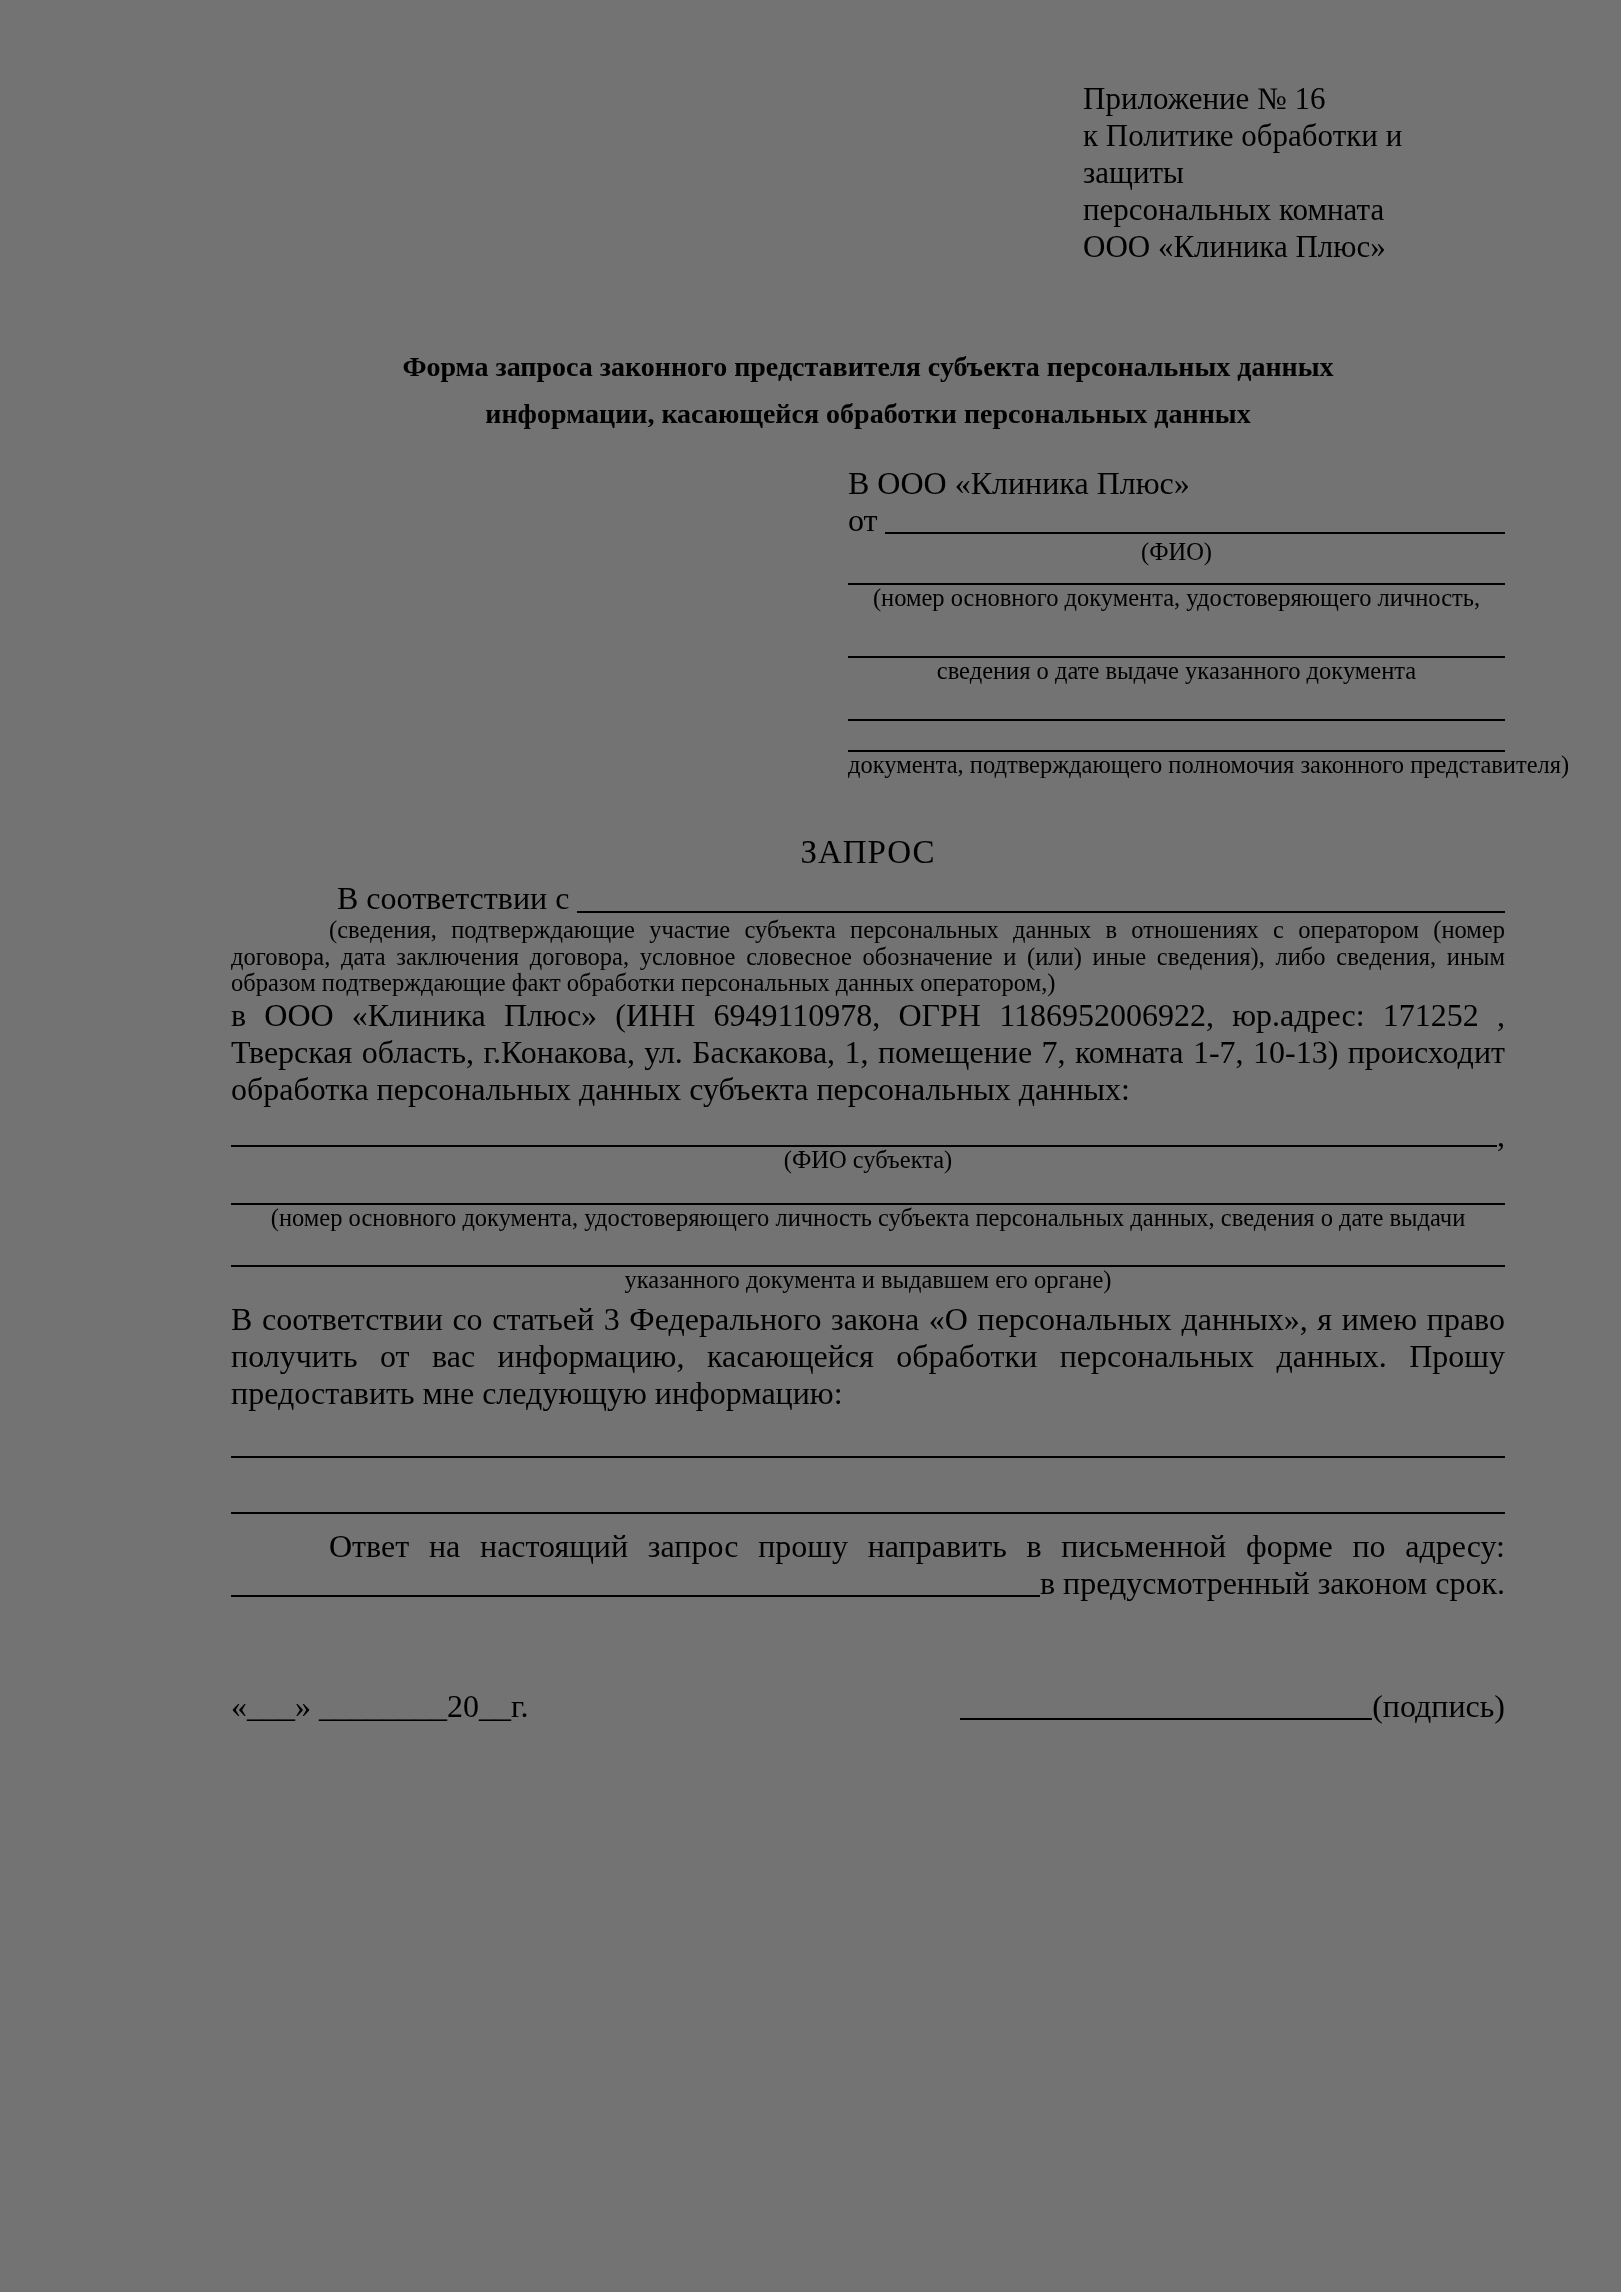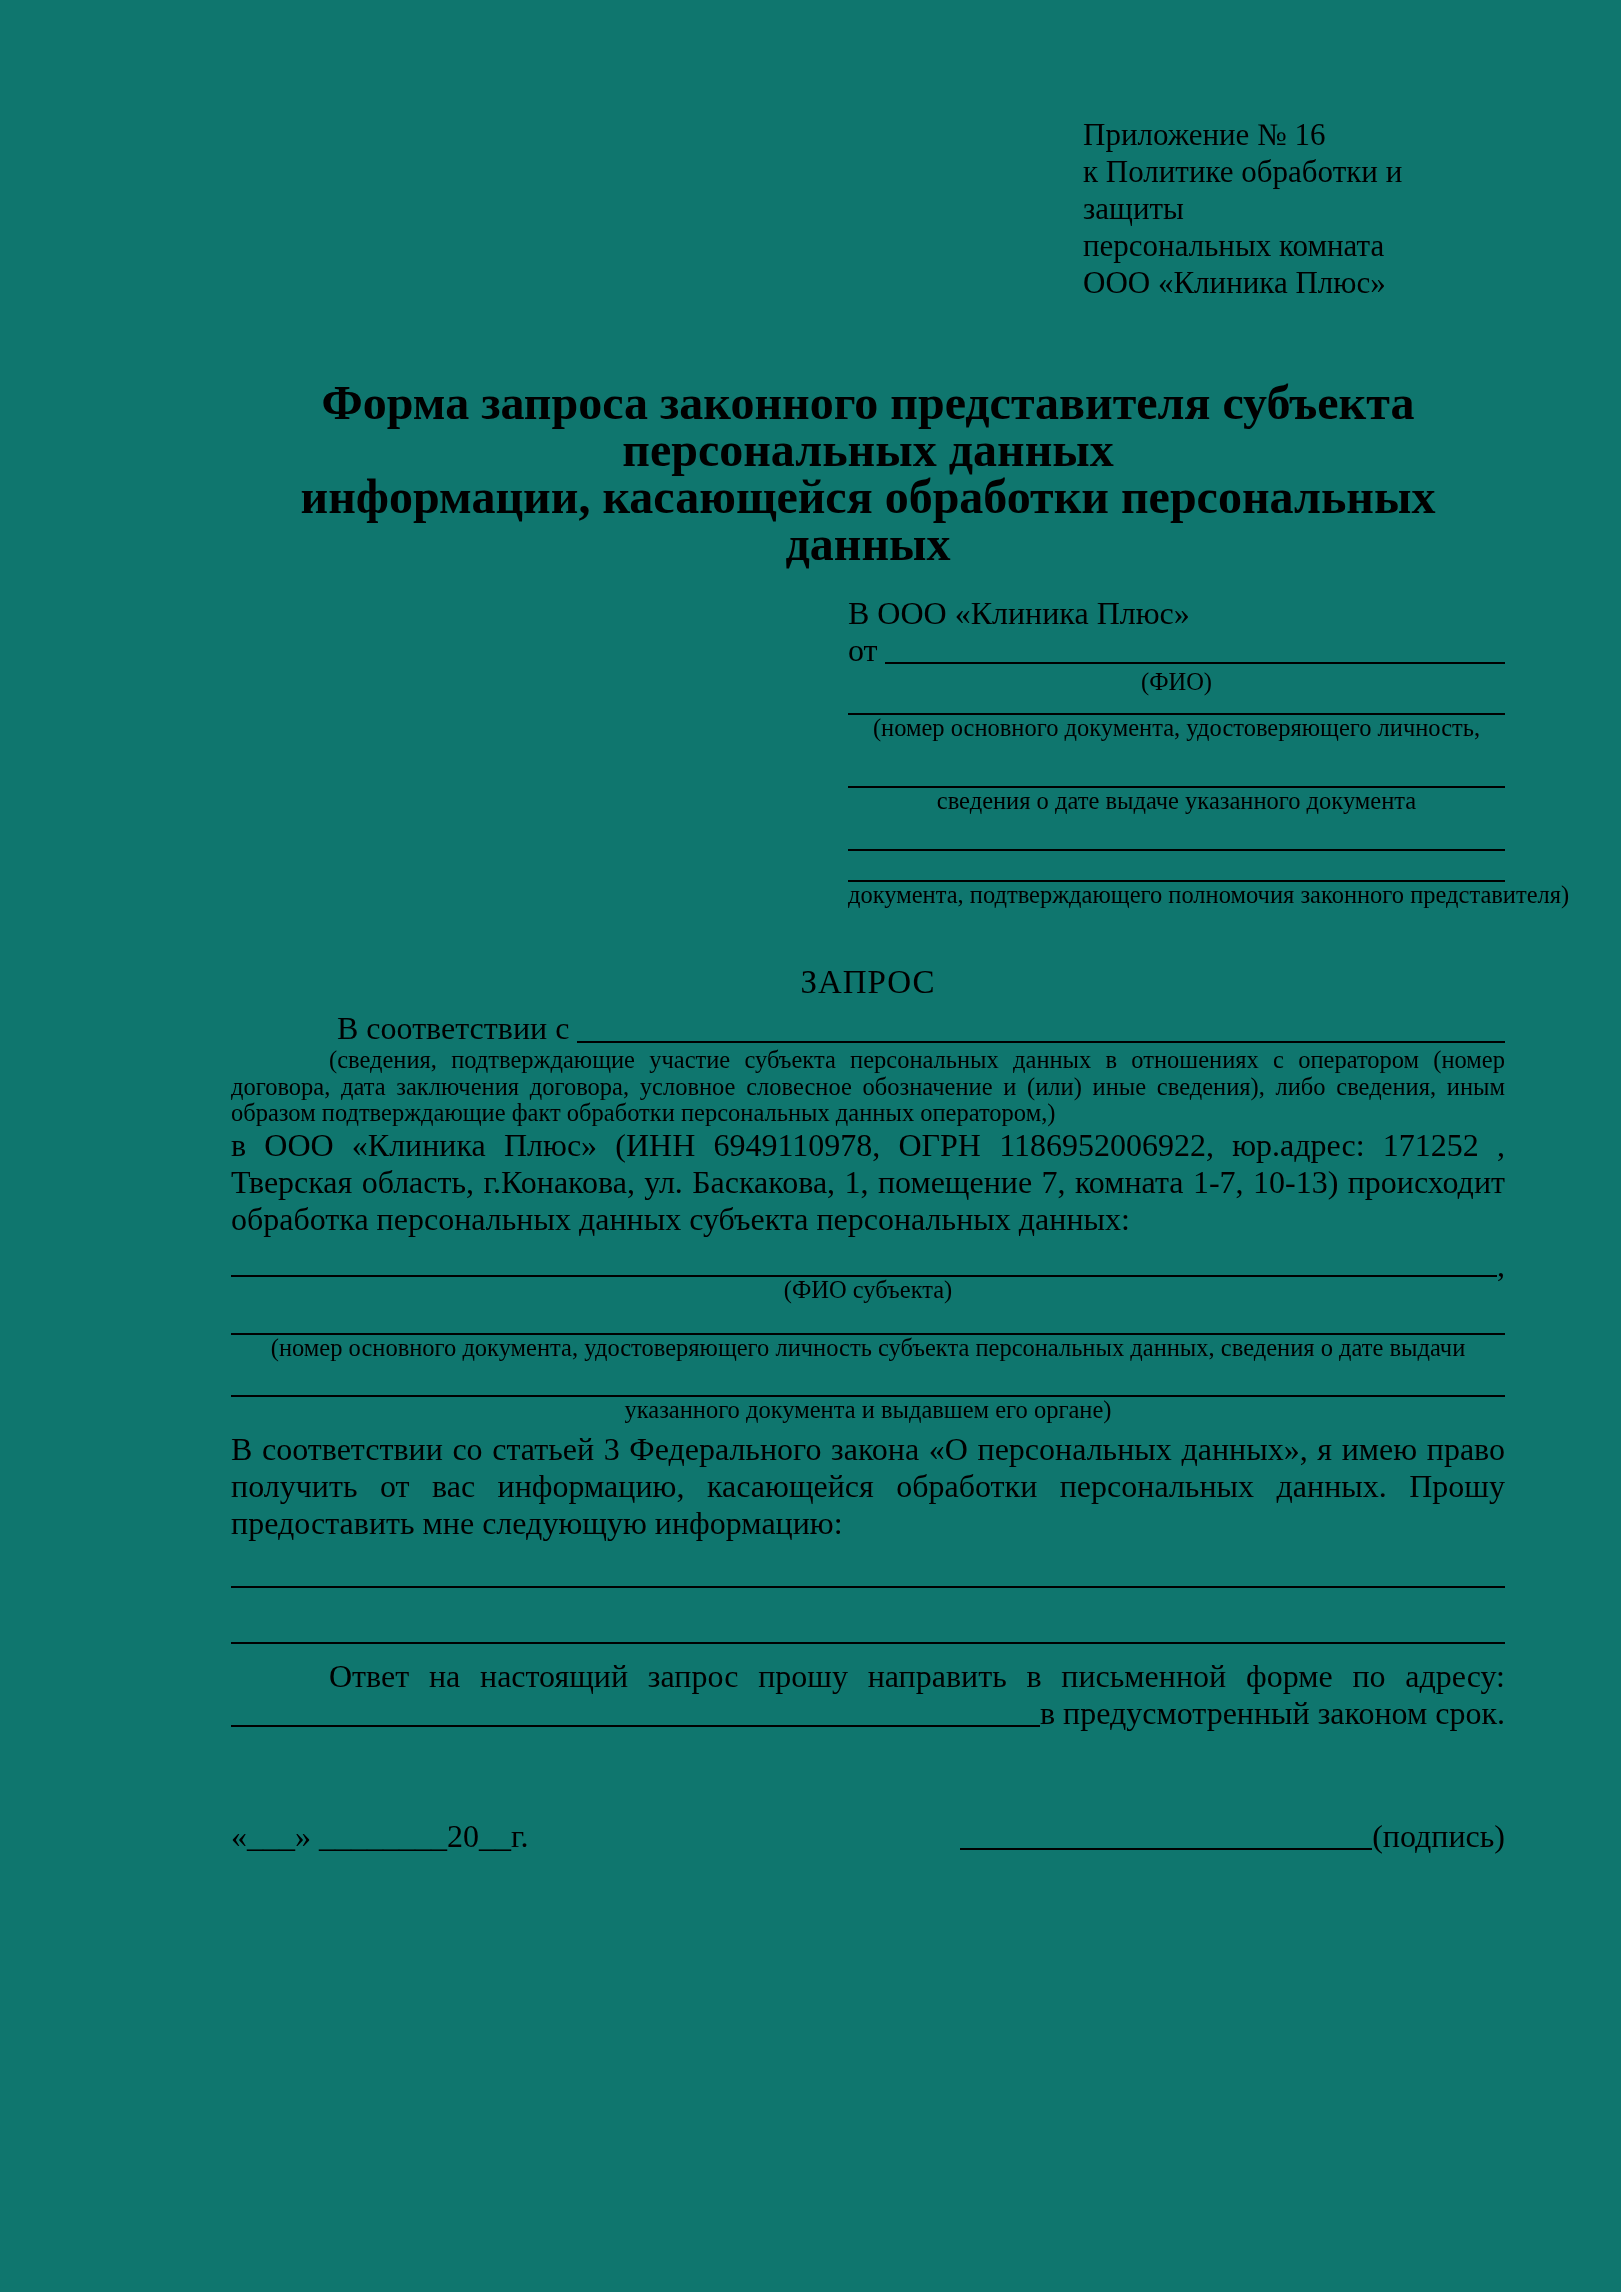--- a/index.html
+++ b/index.html
@@ -1,28 +1,28 @@
 <!DOCTYPE html>
 <html lang="ru"><head>
 <meta charset="utf-8">
 <style>
   html,body { margin:0; padding:0; background:#ffffff; }
   .page {
     position:relative;
     width:1621px; height:2293px;
-    background:#0f766e;
+    background:#737373;
     color:#000;
     font-family:"Liberation Serif","DejaVu Serif",serif;
     font-size:32px; line-height:37px;
     box-sizing:border-box;
-    padding:116px 116px 0 231px; 
+    padding:80px 116px 0 231px; 
     overflow:hidden;
   }
   .hdr { margin-left:852px; font-size:31px; line-height:37px; }
-  .title { margin-top:78px; text-align:center; font-weight:bold; font-size:48px; line-height:47px; }
+  .title { margin-top:78px; text-align:center; font-weight:bold; font-size:28px; line-height:47px; }
   .addr { margin-top:28px; margin-left:617px; width:657px; }
   .addr .to { line-height:37px; }
   .row { display:flex; align-items:stretch; line-height:37px; }
   .row > span:first-child { white-space:pre; }
   .fill { flex:1 1 auto; border-bottom:2.9px solid #000; margin-bottom:4.9px; margin-left:7.8px; }
   .cap { text-align:center; font-size:24.5px; line-height:26.5px; white-space:nowrap; }
   .blank { border-bottom:2.9px solid #000; }
   .b1 { height:17.6px; } .b2 { height:44px; } .b3 { height:35px; } .b4 { height:29px; }
   .h30 { height:29px; } .h35 { height:34px; } .h45 { height:44px; } .h55 { height:54px; }
   .zapros { margin-top:55px; text-align:center; font-size:33px; letter-spacing:1px; }

